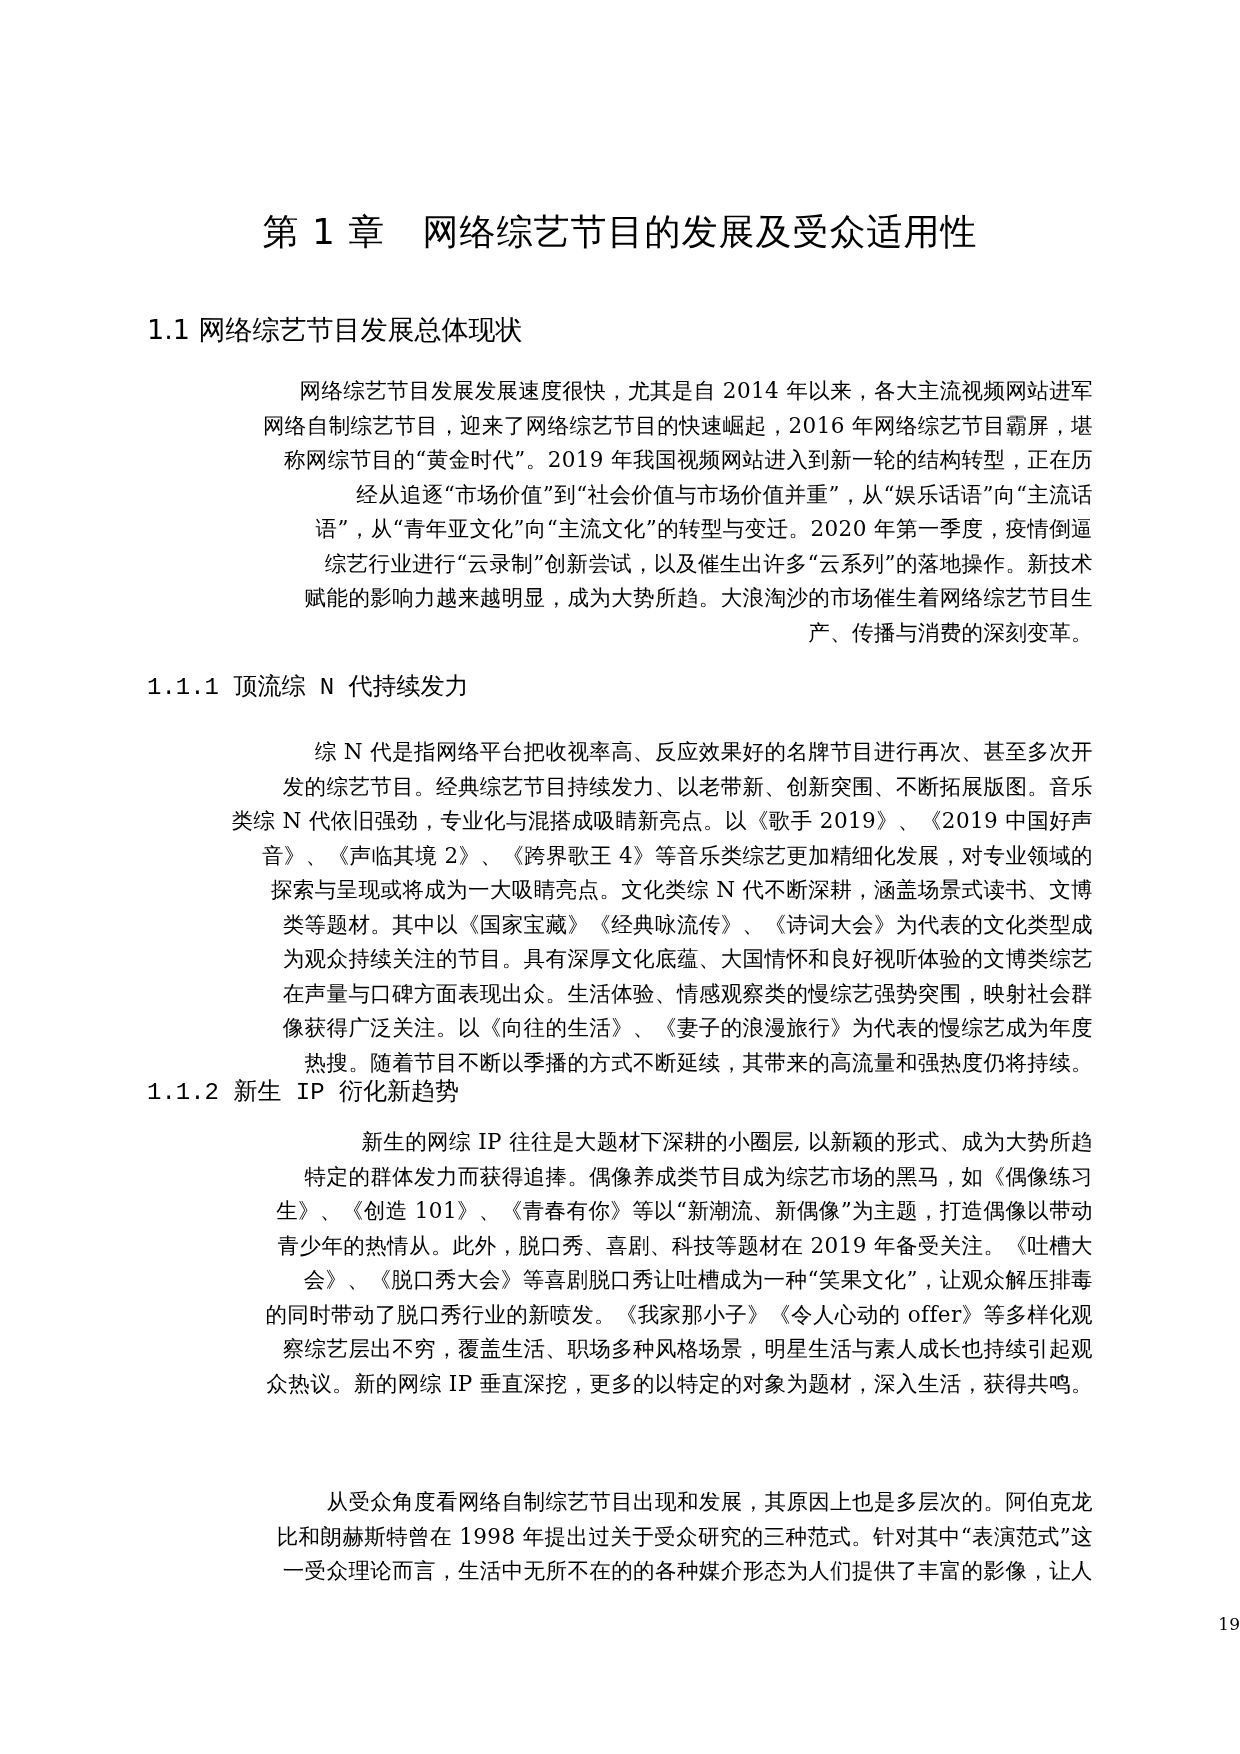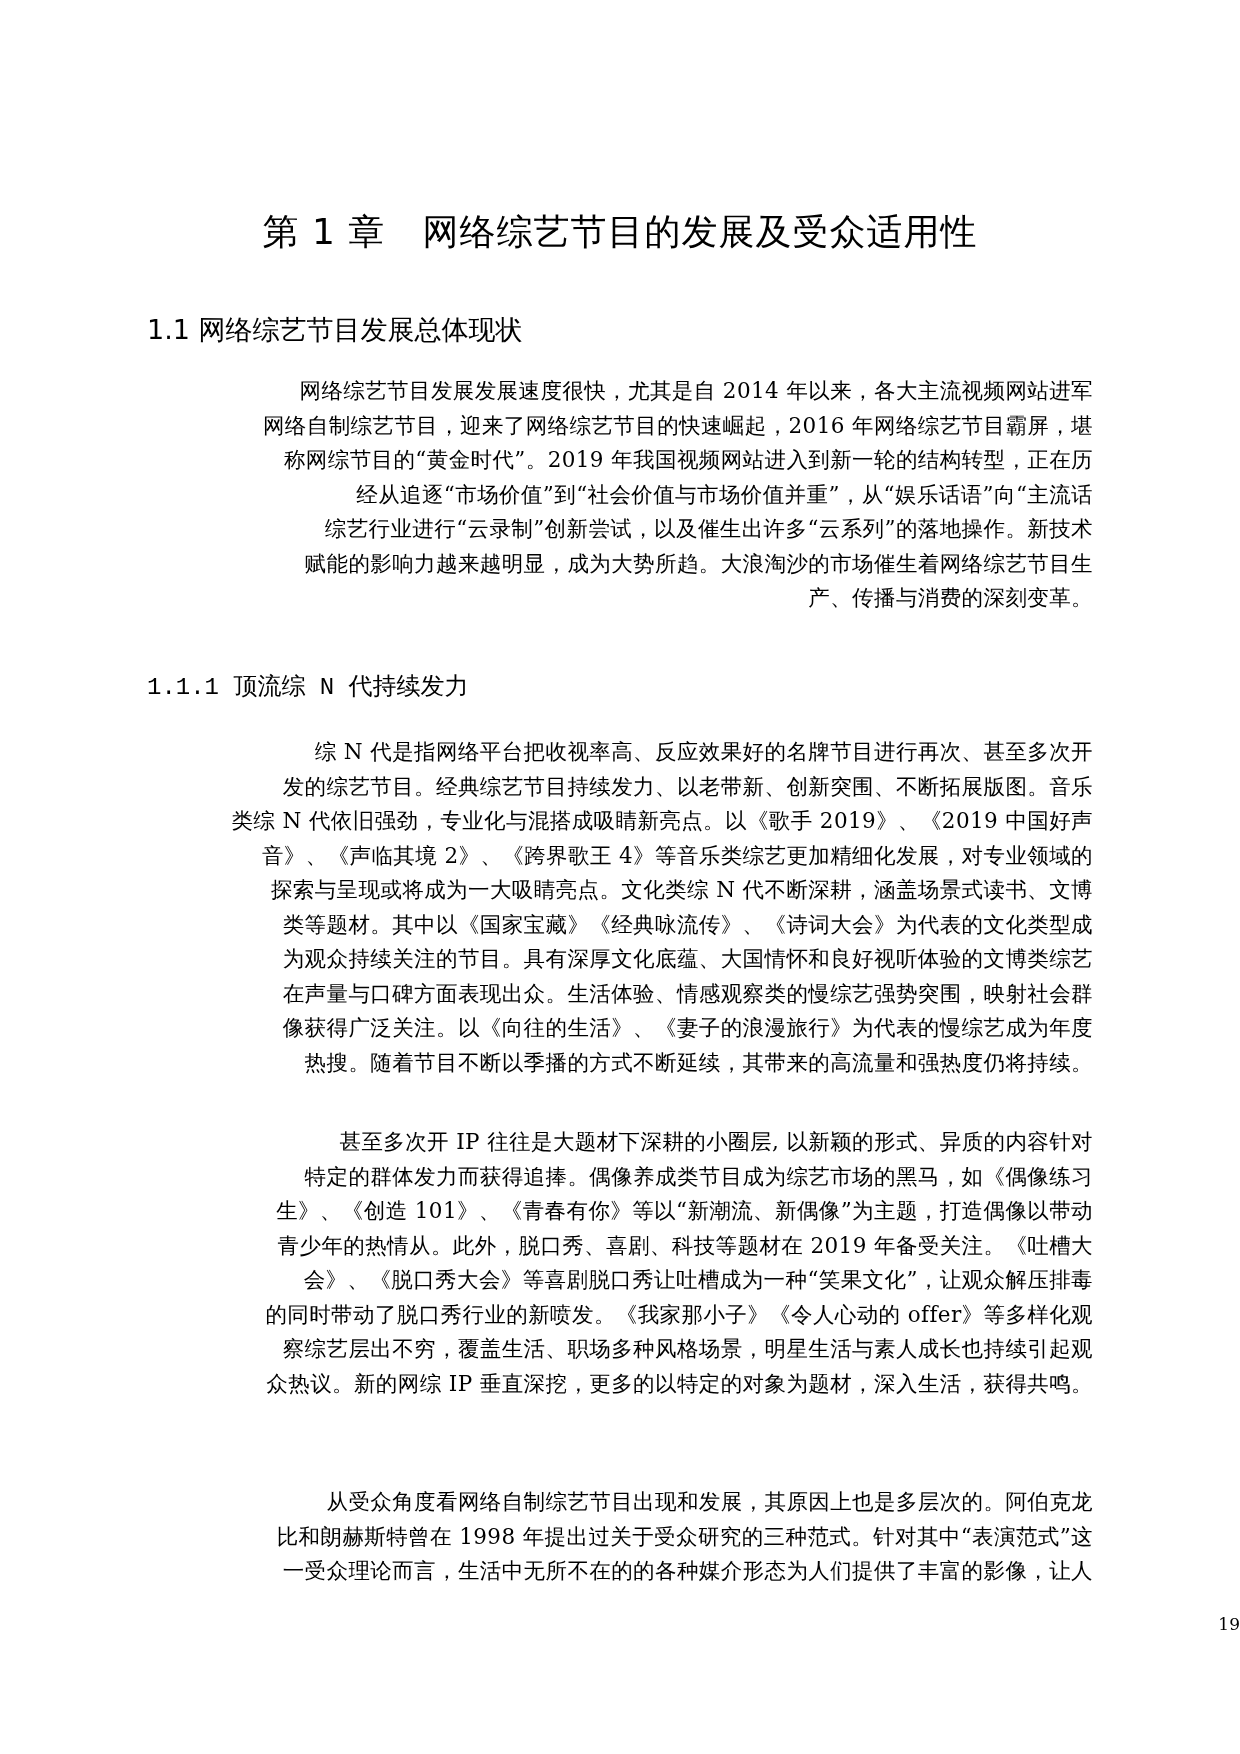--- a/index.html
+++ b/index.html
@@ -81,41 +81,43 @@
 <div class="page">
 
   <div class="chapter-title">第 1 章   网络综艺节目的发展及受众适用性</div>
 
   <div class="h2" style="top:312px;">1.1 网络综艺节目发展总体现状</div>
   <div class="para" style="top:374px;">
     <span class="line">　　网络综艺节目发展发展速度很快，尤其是自 2014 年以来，各大主流视频网站进军</span>
     <span class="line">网络自制综艺节目，迎来了网络综艺节目的快速崛起，2016 年网络综艺节目霸屏，堪</span>
     <span class="line">称网综节目的“黄金时代”。2019 年我国视频网站进入到新一轮的结构转型，正在历</span>
     <span class="line">经从追逐“市场价值”到“社会价值与市场价值并重”，从“娱乐话语”向“主流话</span>
+    <span class="line">语”，从“青年亚文化”向“主流文化”的转型与变迁。2020 年第一季度，疫情倒逼</span>
     <span class="line">综艺行业进行“云录制”创新尝试，以及催生出许多“云系列”的落地操作。新技术</span>
     <span class="line">赋能的影响力越来越明显，成为大势所趋。大浪淘沙的市场催生着网络综艺节目生</span>
     <span class="line">产、传播与消费的深刻变革。</span>
   </div>
 
   <div class="h3" style="top:672px;">1.1.1 顶流综 N 代持续发力</div>
   <div class="para" style="top:735px;">
     <span class="line">　　综 N 代是指网络平台把收视率高、反应效果好的名牌节目进行再次、甚至多次开</span>
     <span class="line">发的综艺节目。经典综艺节目持续发力、以老带新、创新突围、不断拓展版图。音乐</span>
     <span class="line">类综 N 代依旧强劲，专业化与混搭成吸睛新亮点。以《歌手 2019》、《2019 中国好声</span>
     <span class="line">音》、《声临其境 2》、《跨界歌王 4》等音乐类综艺更加精细化发展，对专业领域的</span>
     <span class="line">探索与呈现或将成为一大吸睛亮点。文化类综 N 代不断深耕，涵盖场景式读书、文博</span>
     <span class="line">类等题材。其中以《国家宝藏》《经典咏流传》、《诗词大会》为代表的文化类型成</span>
     <span class="line">为观众持续关注的节目。具有深厚文化底蕴、大国情怀和良好视听体验的文博类综艺</span>
     <span class="line">在声量与口碑方面表现出众。生活体验、情感观察类的慢综艺强势突围，映射社会群</span>
     <span class="line">像获得广泛关注。以《向往的生活》、《妻子的浪漫旅行》为代表的慢综艺成为年度</span>
     <span class="line">热搜。随着节目不断以季播的方式不断延续，其带来的高流量和强热度仍将持续。</span>
   </div>
 
+  <div class="h3" style="top:1077px;">1.1.2 新生 IP 衍化新趋势</div>
   <div class="para" style="top:1125px;">
-    <span class="line">　　　甚至多次开 IP 往往是大题材下深耕的小圈层, 以新颖的形式、异质的内容针对</span>
+    <span class="line">　　　新生的网综 IP 往往是大题材下深耕的小圈层, 以新颖的形式、成为大势所趋</span>
     <span class="line">特定的群体发力而获得追捧。偶像养成类节目成为综艺市场的黑马，如《偶像练习</span>
     <span class="line">生》、《创造 101》、《青春有你》等以“新潮流、新偶像”为主题，打造偶像以带动</span>
     <span class="line">青少年的热情从。此外，脱口秀、喜剧、科技等题材在 2019 年备受关注。《吐槽大</span>
     <span class="line">会》、《脱口秀大会》等喜剧脱口秀让吐槽成为一种“笑果文化”，让观众解压排毒</span>
     <span class="line">的同时带动了脱口秀行业的新喷发。《我家那小子》《令人心动的 offer》等多样化观</span>
     <span class="line">察综艺层出不穷，覆盖生活、职场多种风格场景，明星生活与素人成长也持续引起观</span>
     <span class="line">众热议。新的网综 IP 垂直深挖，更多的以特定的对象为题材，深入生活，获得共鸣。</span>
   </div>
 
   <div class="para" style="top:1485px;">

